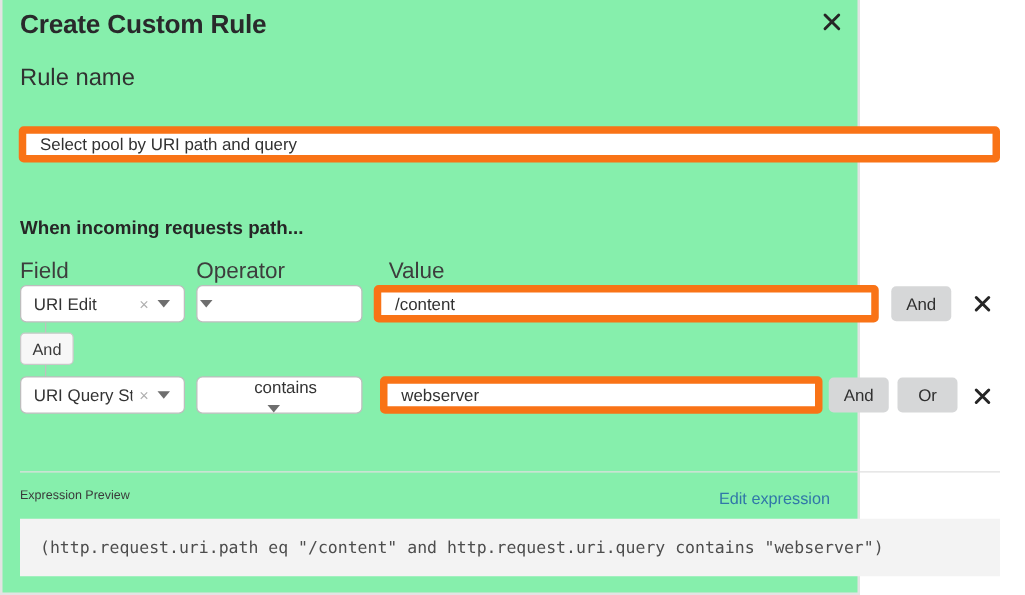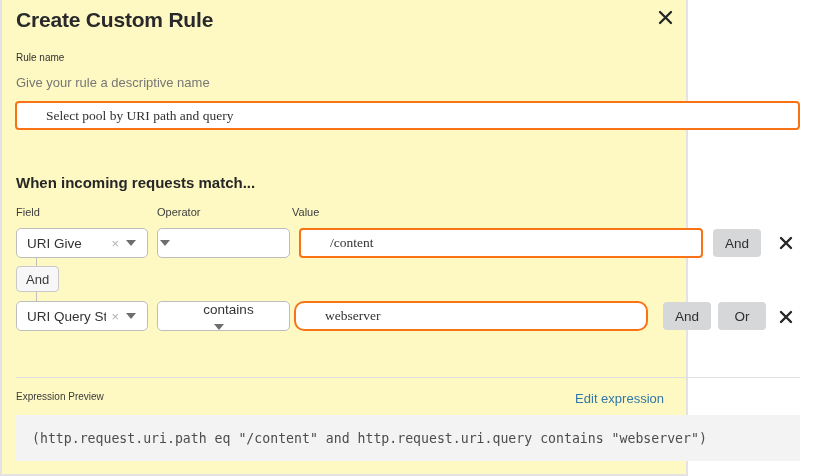--- a/index.html
+++ b/index.html
@@ -15,21 +15,21 @@
     overflow: hidden;
   }
   .dialog {
     position: relative;
     width: 688px;
     height: 476px;
     box-sizing: border-box;
     border-left: 2px solid #e3e3e3;
     border-right: 2px solid #e3e3e3;
     border-bottom: 2px solid #e3e3e3;
-    background: #fef9c3;
+    background: #86efac;
   }
   .dlg-title {
     position: absolute;
     left: 14px;
     top: 8px;
     font-size: 21px;
     font-weight: bold;
     letter-spacing: -0.2px;
     color: #29292b;
   }
@@ -41,53 +41,53 @@
     height: 24px;
     display: flex;
     align-items: center;
     justify-content: center;
     cursor: pointer;
   }
   .close-btn svg { display: block; }
 
   .label-strong {
     position: absolute;
-    font-size: 10px;
+    font-size: 19px;
     color: #313131;
   }
   .label-sub {
     position: absolute;
     font-size: 13px;
     color: #767676;
   }
   .section-heading {
     position: absolute;
     font-size: 15px;
     font-weight: bold;
     color: #262626;
   }
 
   .text-input {
     position: absolute;
     box-sizing: border-box;
-    border: 2px solid #f97316;
+    border: 6px solid #f97316;
     border-radius: 4px;
     background: #fff;
-    font-family: Liberation Serif, serif;
+    font-family: Liberation Sans, sans-serif;
     font-size: 13.5px;
     color: #313131;
-    padding: 0 29px;
+    padding: 0 11px;
     display: flex;
     align-items: center;
     outline: none;
   }
 
   .col-label {
     position: absolute;
-    font-size: 11px;
+    font-size: 18px;
     color: #3d3d3d;
   }
 
   
   .select {
     position: absolute;
     box-sizing: border-box;
     height: 30px;
     border: 1px solid #bdbdbd;
     border-radius: 5px;
@@ -210,32 +210,31 @@
 
   <div class="dlg-title">Create Custom Rule</div>
 
   <div class="close-btn">
     <svg width="15" height="15" viewBox="0 0 15 15" aria-hidden="true">
       <path d="M2 2 L13 13 M13 2 L2 13" stroke="#262626" stroke-width="2.3" stroke-linecap="round"></path>
     </svg>
   </div>
 
   <div class="label-strong" style="left:14px; top:52px;">Rule name</div>
-  <div class="label-sub" style="left:14px; top:75px;">Give your rule a descriptive name</div>
 
   <div class="text-input" style="left:13px; top:101px; width:785px; height:29px;">Select pool by URI path and query</div>
 
-  <div class="section-heading" style="left:14px; top:174px;">When incoming requests match...</div>
+  <div class="section-heading" style="left:14px; top:174px;">When incoming requests path...</div>
 
   <div class="col-label" style="left:14px; top:206px;">Field</div>
   <div class="col-label" style="left:155px; top:206px;">Operator</div>
-  <div class="col-label" style="left:290px; top:206px;">Value</div>
+  <div class="col-label" style="left:309px; top:206px;">Value</div>
 
   <div class="select" style="left:14px; top:228px; width:132px;">
-    <span class="sel-text">URI Give</span>
+    <span class="sel-text">URI Edit</span>
     <span class="clear-x">×</span>
     <span class="caret"></span>
   </div>
 
   <div class="select" style="left:155px; top:228px; width:133px;">
     <span class="caret"></span>
   </div>
 
   <div class="text-input" style="left:297px; top:228px; width:404px; height:30px;">/content</div>
 
@@ -255,21 +254,21 @@
     <span class="sel-text">URI Query St...</span>
     <span class="clear-x">×</span>
     <span class="caret"></span>
   </div>
 
   <div class="select" style="left:155px; top:301px; width:133px;flex-direction:column;">
     <span class="sel-text">contains</span>
     <span class="caret"></span>
   </div>
 
-  <div class="text-input" style="left:292px; top:301px; width:354px; height:30px;border-radius:10px;">webserver</div>
+  <div class="text-input" style="left:302px; top:301px; width:354px; height:30px;">webserver</div>
 
   <div class="chip-btn" style="left:661px; top:302px; width:48px;">And</div>
   <div class="chip-btn" style="left:716px; top:302px; width:48px;">Or</div>
 
   <div class="row-delete" style="left:773px; top:306px;">
     <svg width="14" height="14" viewBox="0 0 14 14" aria-hidden="true">
       <path d="M2 2 L12 12 M12 2 L2 12" stroke="#262626" stroke-width="2.4" stroke-linecap="round"></path>
     </svg>
   </div>
 

